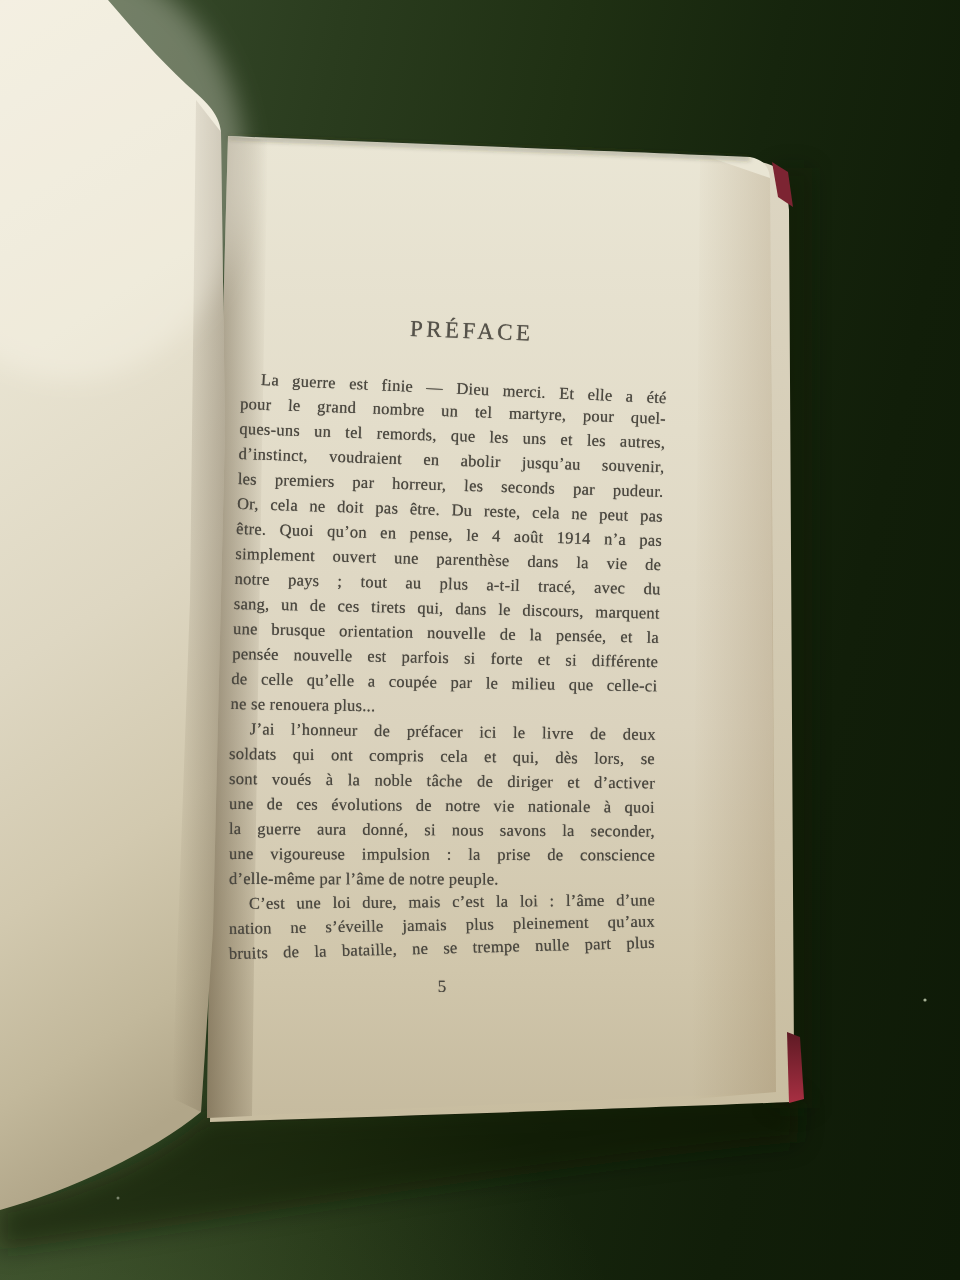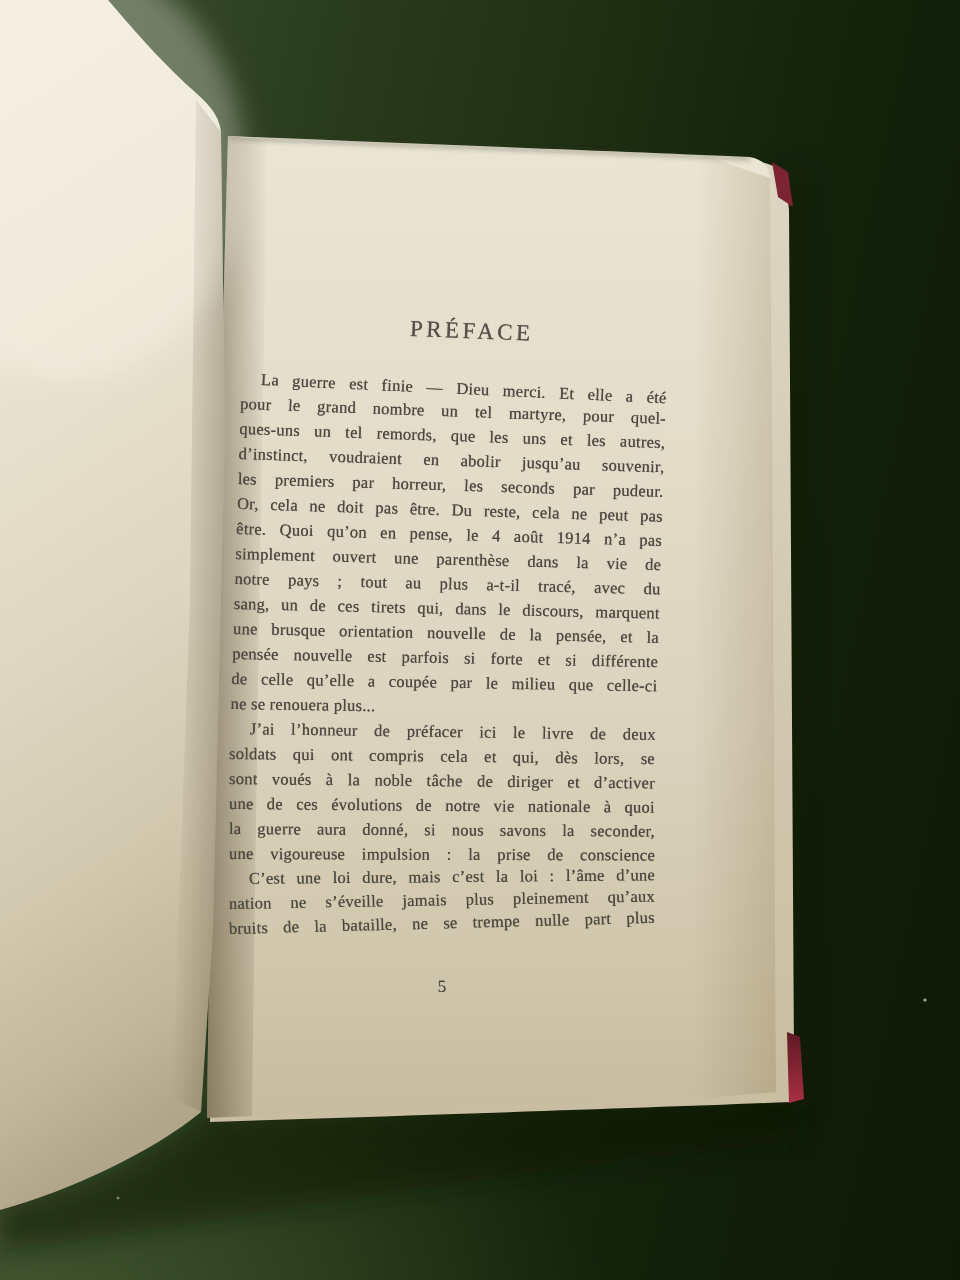--- a/index.html
+++ b/index.html
@@ -119,19 +119,20 @@
       <div class="line" style="--r: 1.2deg; --tx: 4.0px;">une brusque orientation nouvelle de la pensée, et la</div>
       <div class="line" style="--r: 1.1deg; --tx: 3.2px;">pensée nouvelle est parfois si forte et si différente</div>
       <div class="line" style="--r: 1deg; --tx: 2.4px;">de celle qu’elle a coupée par le milieu que celle-ci</div>
       <div class="line nojust" style="--r: 0.9deg; --tx: 1.6px;">ne se renouera plus...</div>
       <div class="line indent" style="--r: 0.8deg; --tx: 0.8px;">J’ai l’honneur de préfacer ici le livre de deux</div>
       <div class="line" style="--r: 0.7deg; --tx: 0.0px;">soldats qui ont compris cela et qui, dès lors, se</div>
       <div class="line" style="--r: 0.6deg; --tx: 0.0px;">sont voués à la noble tâche de diriger et d’activer</div>
       <div class="line" style="--r: 0.5deg; --tx: 0.0px;">une de ces évolutions de notre vie nationale à quoi</div>
       <div class="line" style="--r: 0.35deg; --tx: 0.0px;">la guerre aura donné, si nous savons la seconder,</div>
       <div class="line" style="--r: 0.2deg; --tx: 0.0px;">une vigoureuse impulsion : la prise de conscience</div>
+      <div class="line nojust" style="--r: 0.1deg; --tx: 0.0px;">d’elle-même par l’âme de notre peuple.</div>
       <div class="line indent" style="--r: -0.5deg; --tx: 0.0px;">C’est une loi dure, mais c’est la loi : l’âme d’une</div>
       <div class="line" style="--r: -1deg; --tx: 0.0px;">nation ne s’éveille jamais plus pleinement qu’aux</div>
       <div class="line" style="--r: -1.5deg; --tx: 0.0px;">bruits de la bataille, ne se trempe nulle part plus</div>
     </div>
 
   <div class="txt pagenum">5</div>
 </div>
 
 </body></html>

